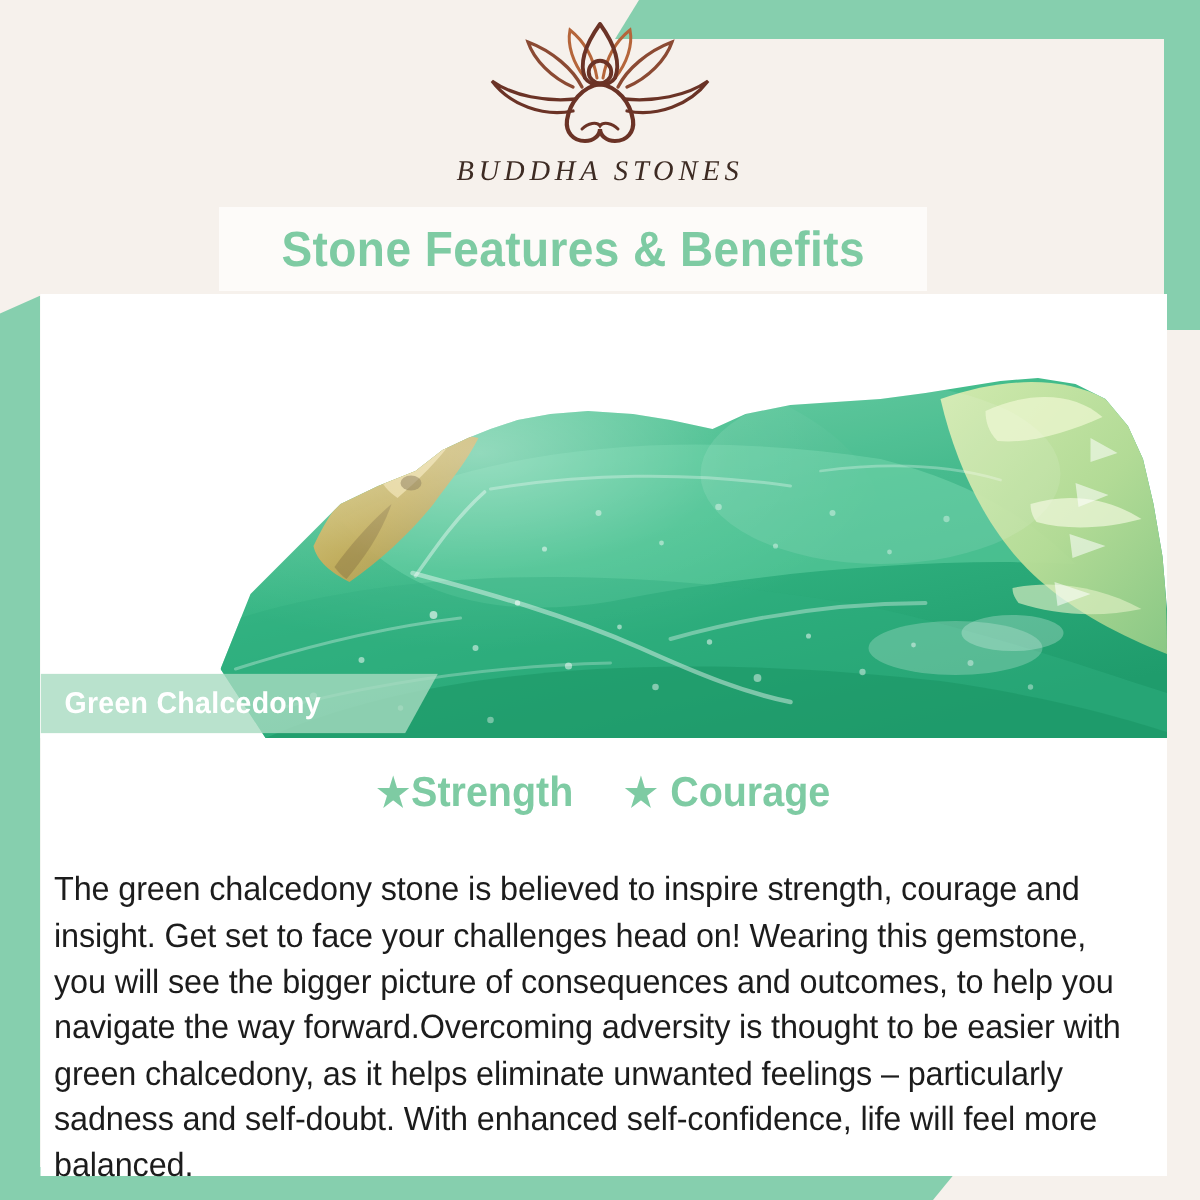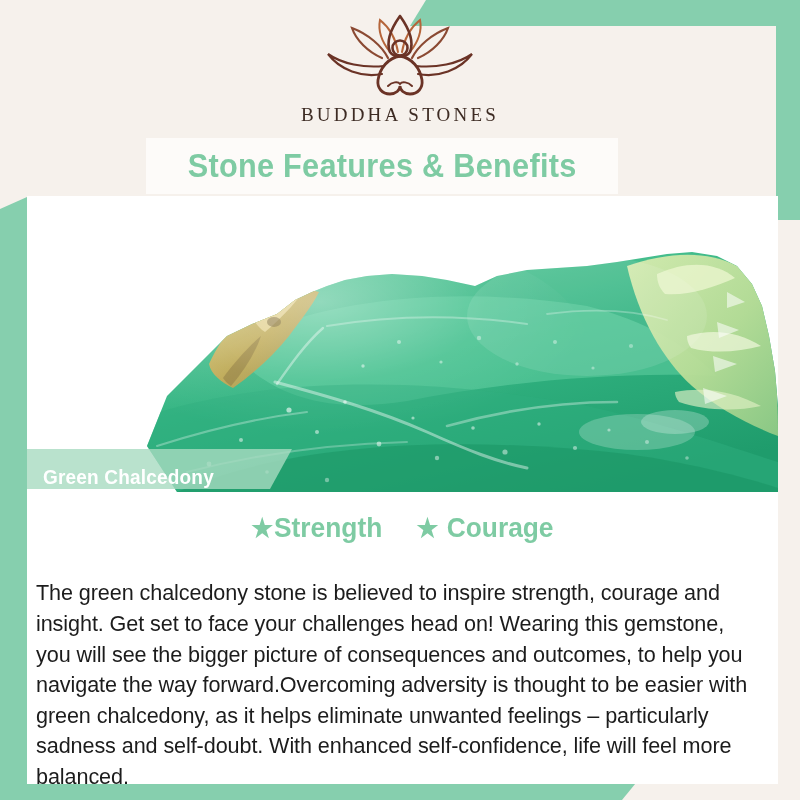--- a/index.html
+++ b/index.html
@@ -31,21 +31,21 @@
     background:#86cfae;
   }
 
   
   .card{
     position:absolute;left:27px;top:196px;width:751px;height:588px;
     background:#ffffff;
   }
 
   
-  .header{position:absolute;left:0;top:0;width:800px;height:196px;}
+  .header{position:absolute;left:0;top:0;width:800px;height:196px;font-style:italic;}
   .logo-wrap{
     position:absolute;left:0;top:14px;width:800px;
     display:flex;flex-direction:column;align-items:center;
   }
   .logo-mark{width:160px;height:88px;display:block;}
   .logo-text{
     margin-top:2px;
     font-family:"Liberation Serif",serif;
     font-size:19px;letter-spacing:3.2px;color:#3d2b23;
     font-weight:400;
@@ -71,21 +71,21 @@
     position:absolute;left:27px;top:196px;width:751px;height:296px;
     overflow:hidden;background:#ffffff;
   }
   .photo svg{display:block;width:100%;height:100%;}
 
   
   .label-band{
     position:absolute;left:27px;top:449px;width:265px;height:40px;
     background:rgba(168,219,192,0.80);
     clip-path:polygon(0 0,100% 0,calc(100% - 22px) 100%,0 100%);
-    display:flex;align-items:flex-end;
+    display:flex;align-items:center;
   }
   .label-text{
     margin-left:16px;color:#ffffff;font-weight:bold;font-size:20px;
     font-family:"Liberation Sans Narrow","Liberation Sans",sans-serif;
     transform:scaleX(0.95);transform-origin:left center;
     letter-spacing:0.2px;white-space:nowrap;
   }
 
   
   .benefits{

